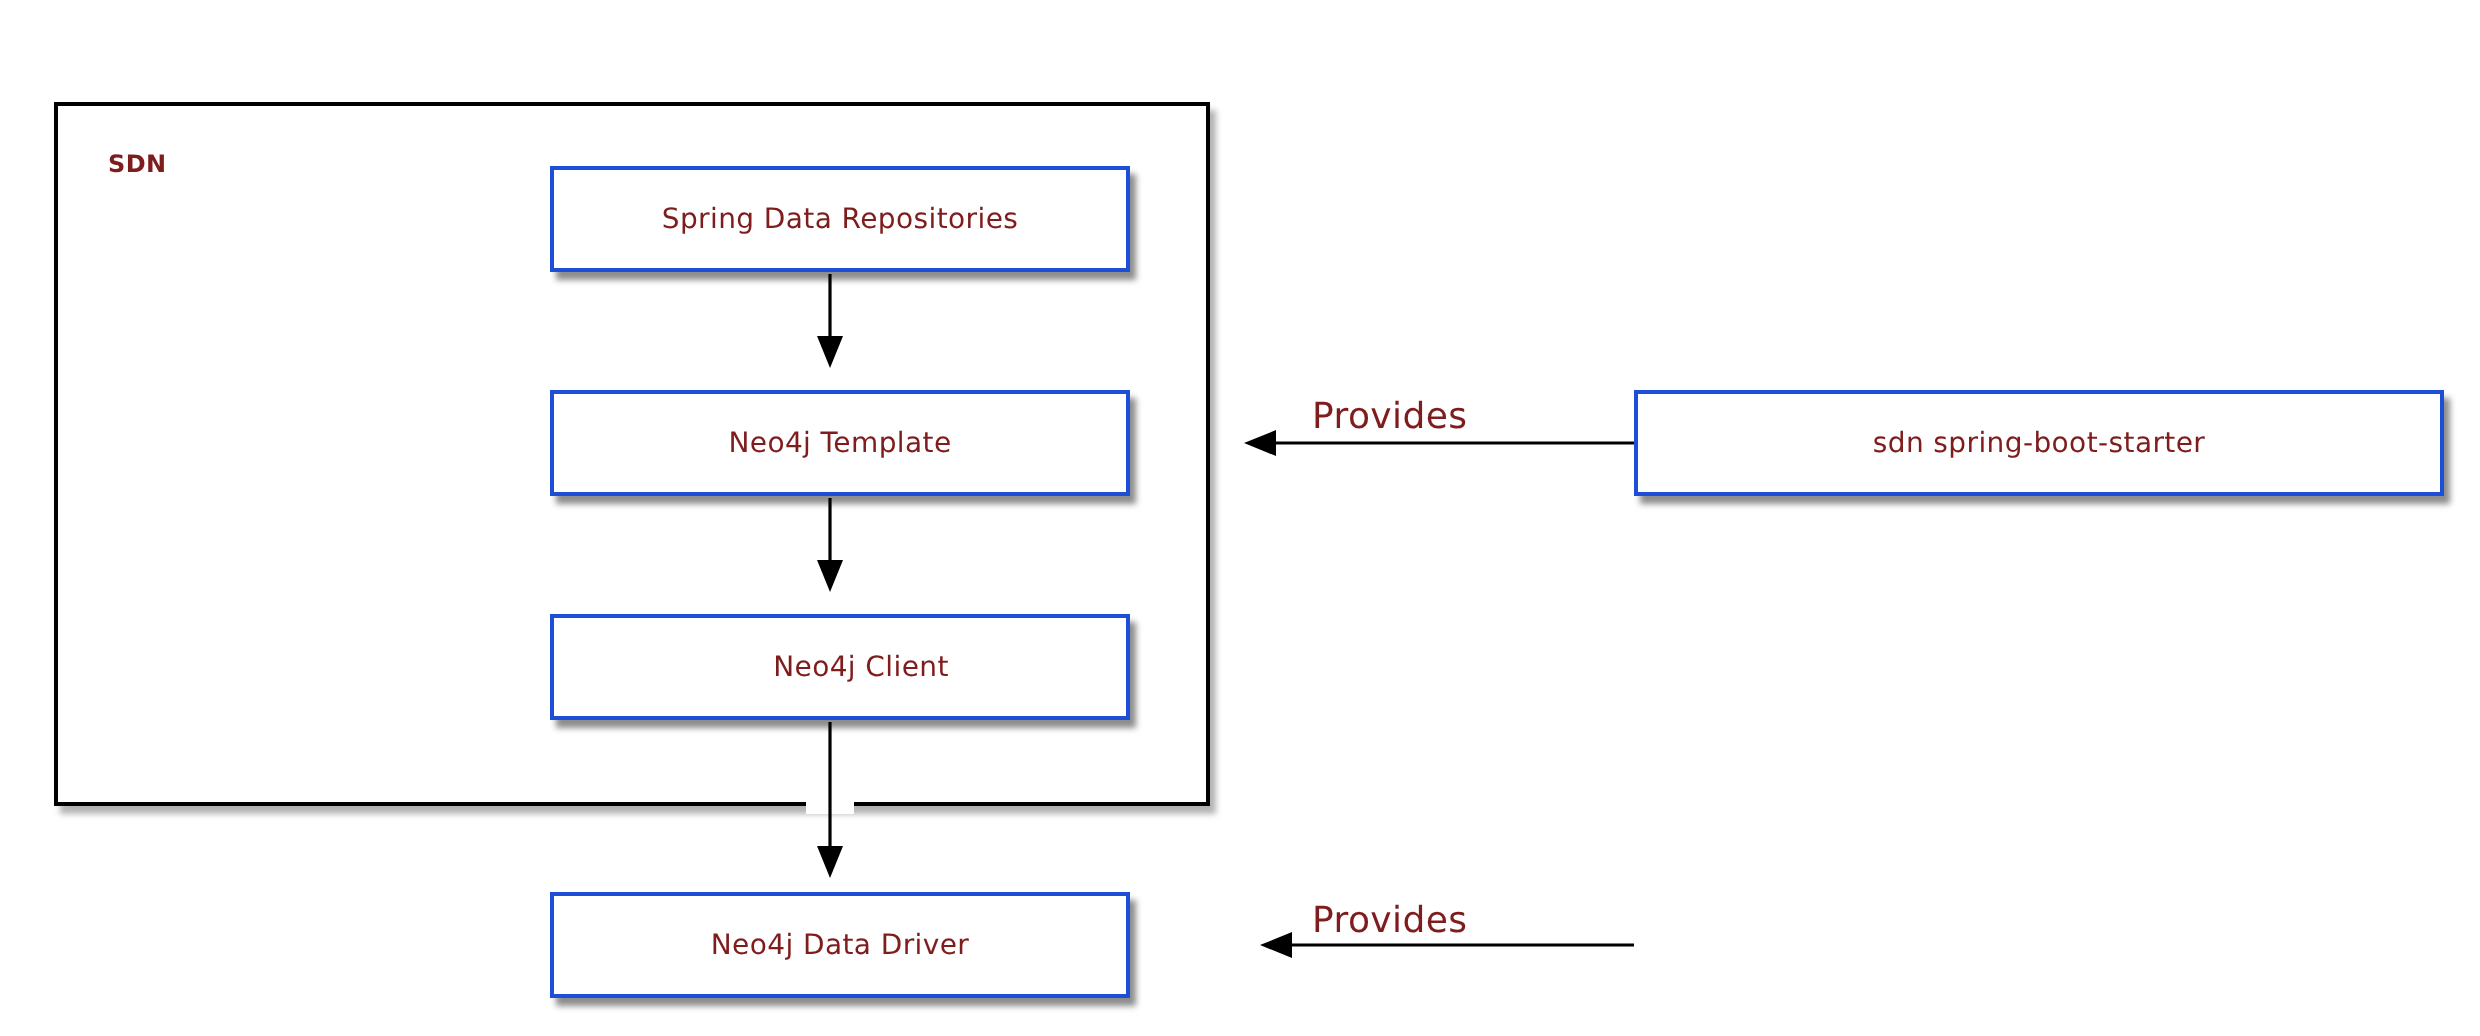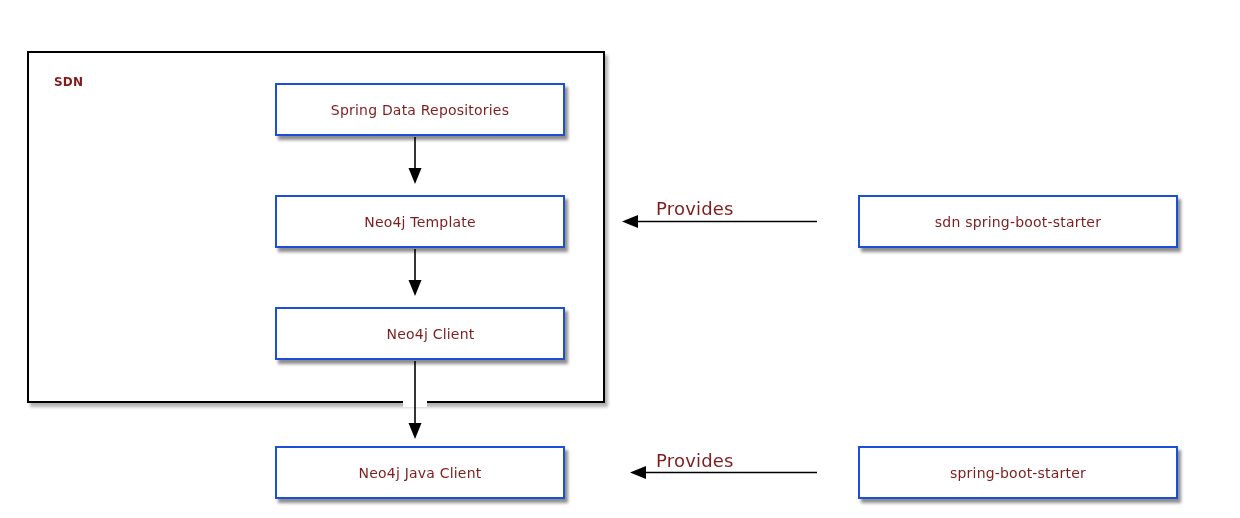--- a/index.html
+++ b/index.html
@@ -22,21 +22,21 @@
     font-size:14px;line-height:15.5px;white-space:pre-line;
   }
   
   .node{
     position:absolute;background:#ffffff;border:2px solid #1d4ed8;box-sizing:border-box;
     box-shadow:3px 4px 3px rgba(0,0,0,0.45);
     display:flex;align-items:center;justify-content:center;
     font-size:14px;letter-spacing:0.2px;
   }
   .col-left{left:275px;width:290px;}
-  .col-right{left:858px;width:320px;}
+  .col-right{left:817px;width:405px;}
   .row-1{top:65px;height:53px;}
   .row-2{top:177px;height:53px;}
   .row-3{top:289px;height:53px;padding-left:21px;}
   .row-4{top:428px;height:53px;}
   
   .edge-label{
     position:absolute;font-size:18px;letter-spacing:0.2px;
   }
   .edge-label.top{left:656px;top:180px;}
   .edge-label.bottom{left:656px;top:432px;}
@@ -55,27 +55,24 @@
   <div class="node col-left row-1">
     <span>Spring Data Repositories</span>
   </div>
   <div class="node col-left row-2">
     <span>Neo4j Template</span>
   </div>
   <div class="node col-left row-3">
     <span>Neo4j Client</span>
   </div>
   <div class="node col-left row-4">
-    <span>Neo4j Java Client</span>
+    <span>Neo4j Data Driver</span>
   </div>
   <div class="node col-right row-2">
     <span>sdn spring-boot-starter</span>
-  </div>
-  <div class="node col-right row-4">
-    <span>spring-boot-starter</span>
   </div>
 
   <svg class="arrows" viewBox="0 0 1240 518" xmlns="http://www.w3.org/2000/svg">
 
     <rect x="403" y="381" width="24" height="8" fill="#ffffff"></rect>
 
     <g>
       <line x1="415" y1="119" x2="415" y2="152" stroke="#000000" stroke-width="1.6"></line>
       <polygon points="415,166 408.5,150 421.5,150" fill="#000000"></polygon>
     </g>

